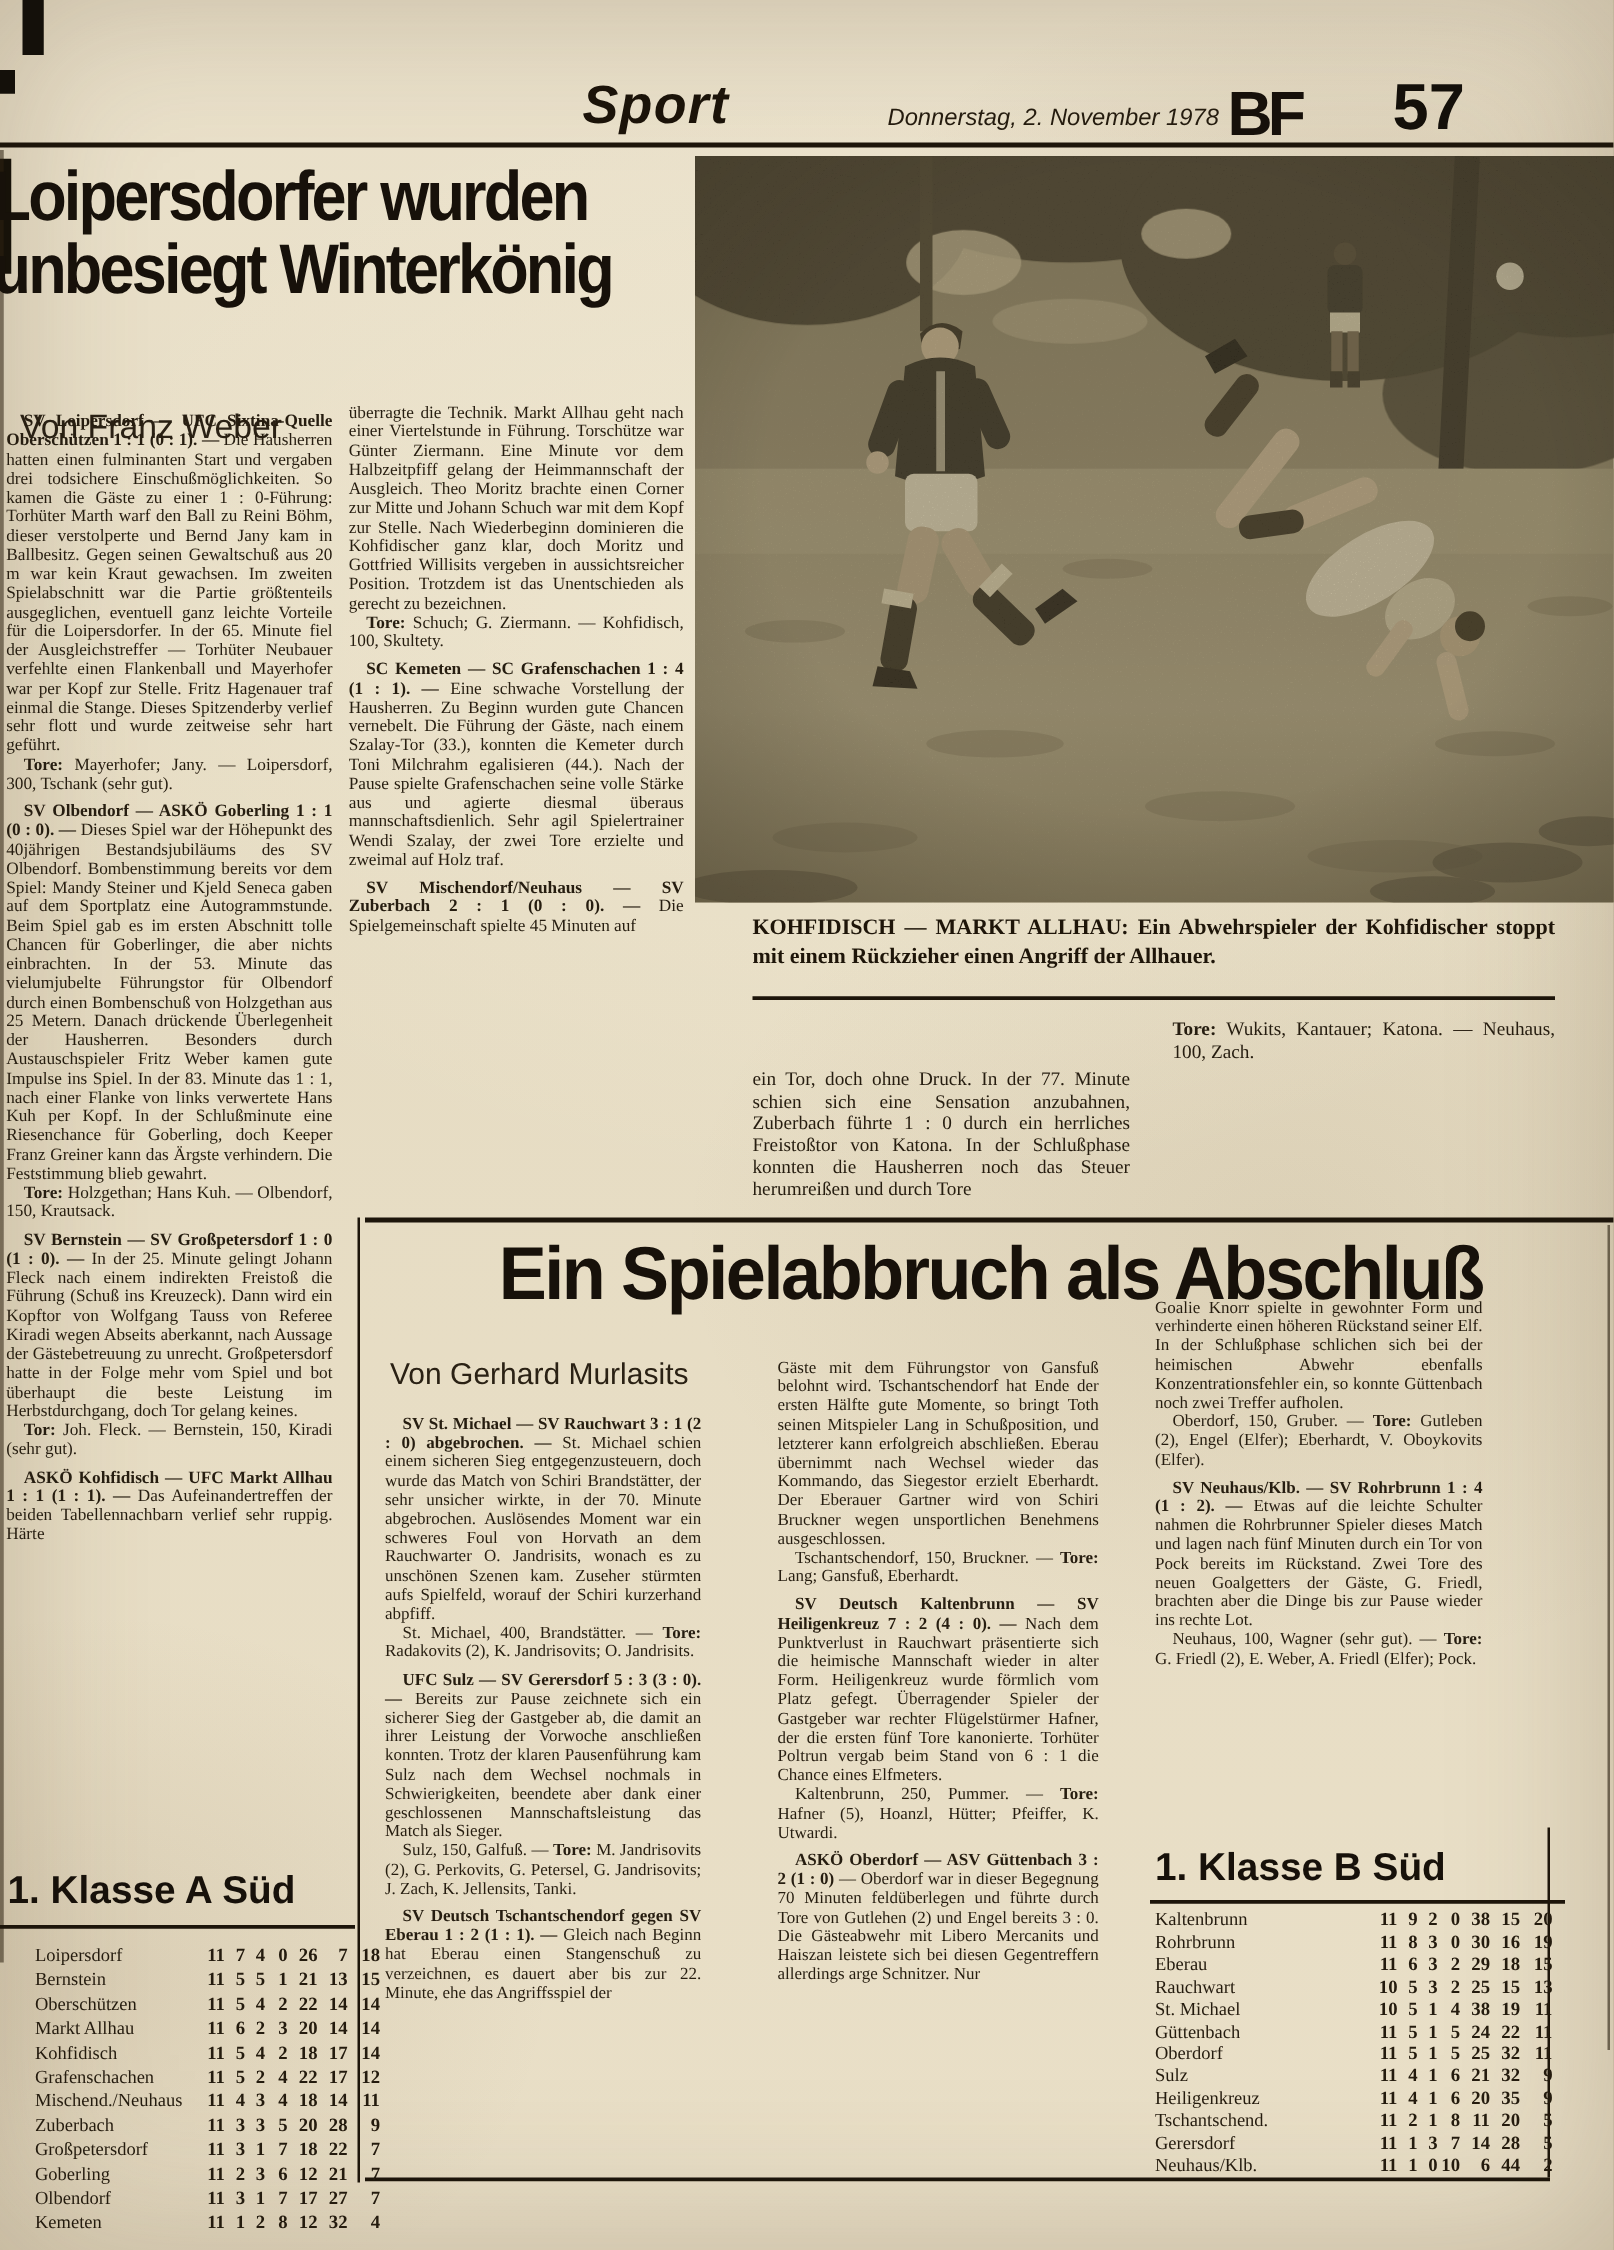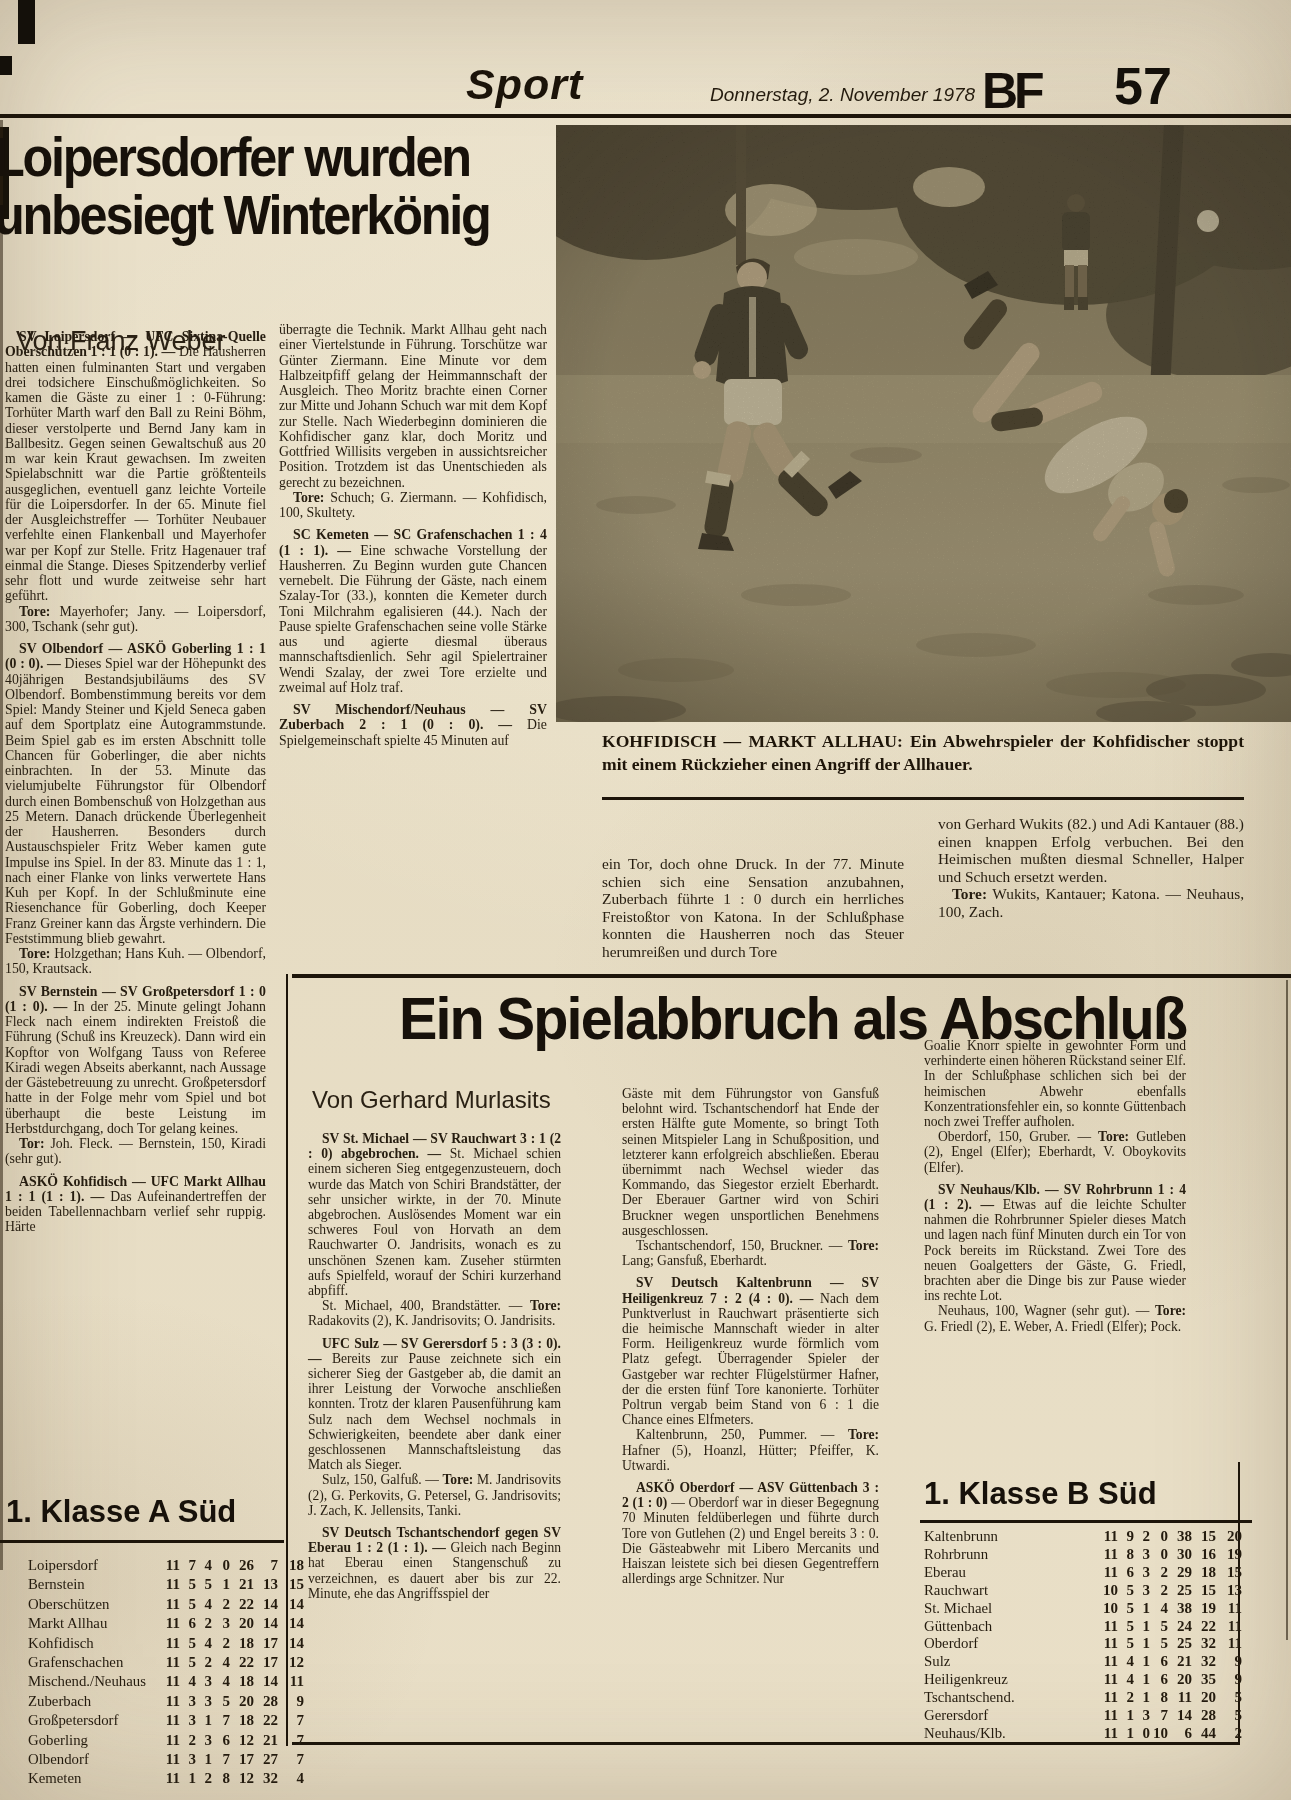--- a/index.html
+++ b/index.html
@@ -223,21 +223,20 @@
     </svg>
   </figure>
 
   <figcaption class="abs caption">KOHFIDISCH — MARKT ALLHAU: Ein Abwehrspieler der Kohfidischer stoppt mit einem Rückzieher einen Angriff der Allhauer.</figcaption>
   <div class="abs rule caption-rule"></div>
 
   <div class="col col-A cont">
       <p>ein Tor, doch ohne Druck. In der 77. Minute schien sich eine Sensation anzubahnen, Zuberbach führte 1 : 0 durch ein herrliches Freistoßtor von Katona. In der Schlußphase konnten die Hausherren noch das Steuer herumreißen und durch Tore</p>
     </div>
   <div class="col col-B cont">
-      <p>von Gerhard Wukits (82.) und Adi Kantauer (88.) einen knappen Erfolg verbuchen. Bei den Heimischen mußten diesmal Schneller, Halper und Schuch ersetzt werden.</p>
       <p><b>Tore:</b> Wukits, Kantauer; Katona. — Neuhaus, 100, Zach.</p>
     </div>
 
   <div class="abs rule box-top"></div>
   <div class="abs rule box-left"></div>
   <div class="abs rule box-bottom"></div>
   <div class="abs rule box-right"></div>
 
   <h2 class="abs headline2">Ein Spielabbruch als Abschluß</h2>
   <div class="abs byline2">Von Gerhard Murlasits</div>

